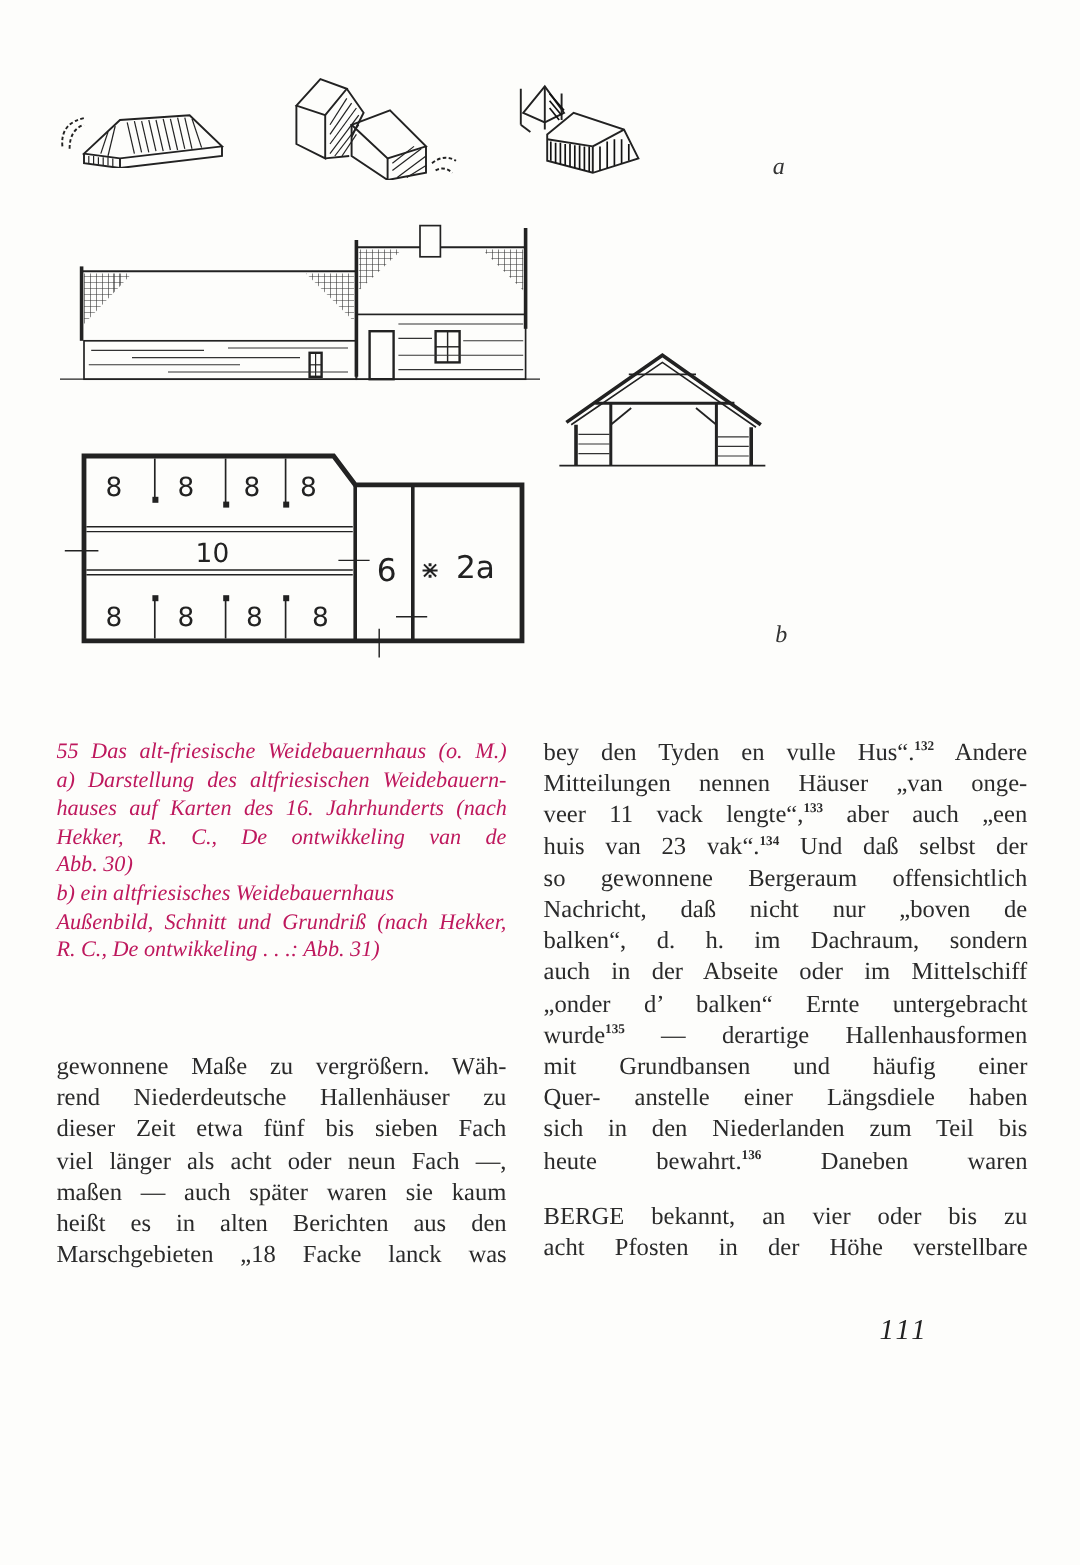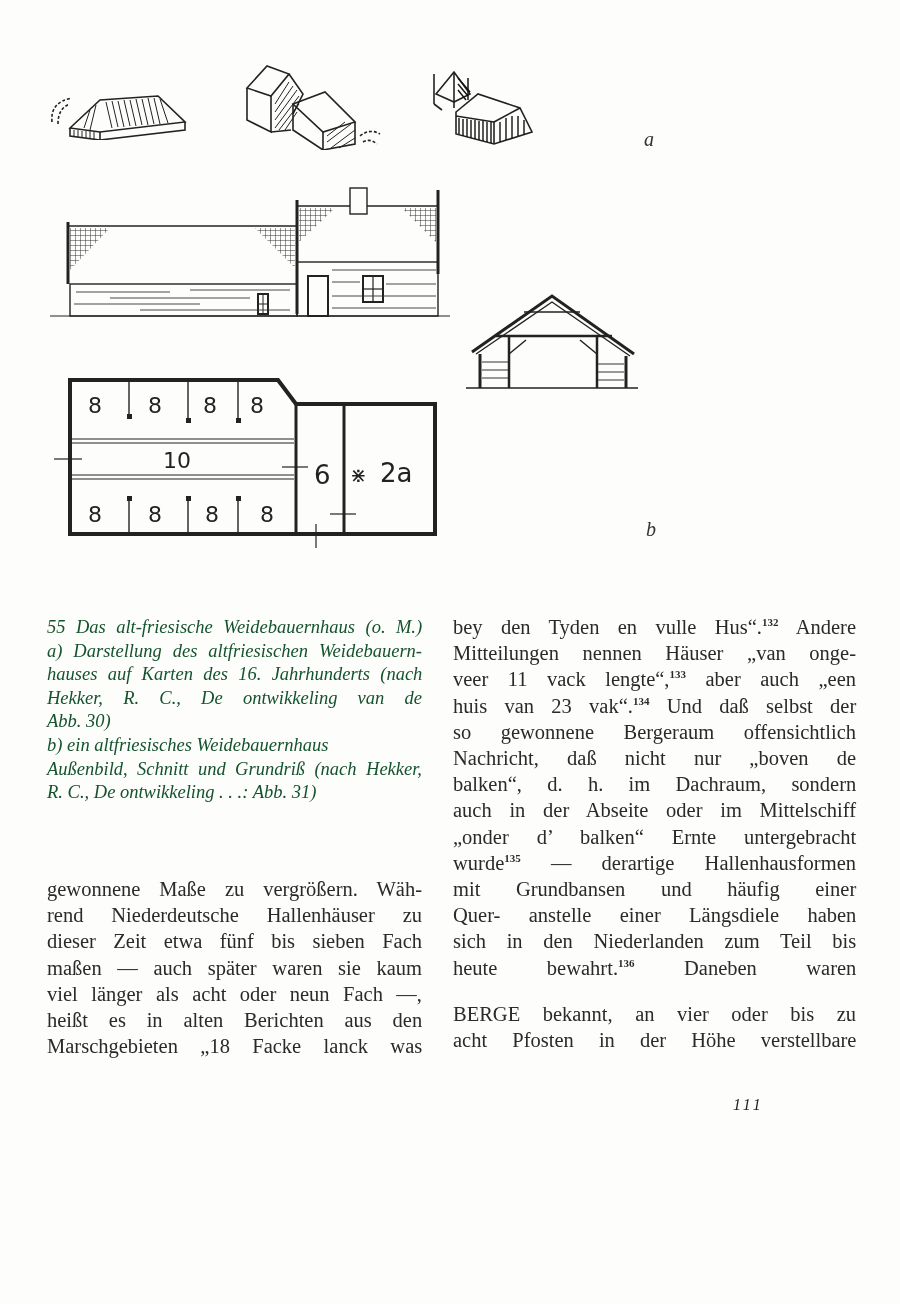--- a/index.html
+++ b/index.html
@@ -27,31 +27,31 @@
       text-align: justify;
       text-align-last: justify;
     }
     .col .line { display: block; white-space: nowrap; text-align: justify; text-align-last: justify; }
     .caption {
       position: absolute;
       left: 47px; top: 616px; width: 375px;
       font-style: italic;
       font-size: 18.5px;
       line-height: 23.6px;
-      color: #14532d;
+      color: #be185d;
     }
     .caption .line { display: block; white-space: nowrap; text-align-last: justify; }
     .caption .line.last { text-align-last: left; }
     .left-body { left: 47px; top: 876px; width: 375px; }
     .right-body { left: 453px; top: 614px; width: 403px; }
     .line.last { text-align-last: left; }
     sup { font-size: 11px; line-height: 0; vertical-align: 8px; font-weight: bold; }
     .page-number {
       position: absolute; left: 733px; top: 1096px;
-      font-style: italic; font-size: 16px; letter-spacing: 3px; color: #222; text-align: center;
+      font-style: italic; font-size: 24px; letter-spacing: 3px; color: #222; text-align: center;
     }
   </style>
 </head>
 <body>
 
 <div class="figure-area">
 
   <svg style="left:40px;top:80px" width="150" height="60" viewBox="0 0 150 60">
     <g fill="none" stroke="#222" stroke-width="1.6">
       <path d="M12 42 Q10 22 32 18" stroke-dasharray="3 2"></path>
@@ -273,22 +273,22 @@
   <span class="line last">Abb. 30)</span>
   <span class="line last">b) ein altfriesisches Weidebauernhaus</span>
   <span class="line" style="display: block; word-spacing: 4.8px;">Außenbild, Schnitt und Grundriß (nach Hekker,</span>
   <span class="line last">R. C., De ontwikkeling . . .: Abb. 31)</span>
 </div>
 
 <div class="col left-body">
   <span class="line" style="display: block; word-spacing: 13.25px;">gewonnene Maße zu vergrößern. Wäh-</span>
   <span class="line" style="display: block; word-spacing: 22.6667px;">rend Niederdeutsche Hallenhäuser zu</span>
   <span class="line" style="display: block; word-spacing: 12.1667px;">dieser Zeit etwa fünf bis sieben Fach</span>
+  <span class="line" style="display: block; word-spacing: 8.28571px;">viel länger als acht oder neun Fach —,</span>
   <span class="line" style="display: block; word-spacing: 10.5px;">maßen — auch später waren sie kaum</span>
-  <span class="line" style="display: block; word-spacing: 8.28571px;">viel länger als acht oder neun Fach —,</span>
   <span class="line" style="display: block; word-spacing: 15.6667px;">heißt es in alten Berichten aus den</span>
   <span class="line" style="display: block; word-spacing: 17.25px;">Marschgebieten „18 Facke lanck was</span>
 </div>
 
 <div class="col right-body">
   <span class="line" style="display: block; word-spacing: 13.1667px;"><span>bey den Tyden en vulle Hus“.</span><sup>132</sup><span> Andere</span></span>
   <span class="line" style="display: block; word-spacing: 18.5px;">Mitteilungen nennen Häuser „van onge-</span>
   <span class="line" style="display: block; word-spacing: 14.3333px;"><span>veer 11 vack lengte“,</span><sup>133</sup><span> aber auch „een</span></span>
   <span class="line" style="display: block; word-spacing: 12.1429px;"><span>huis van 23 vak“.</span><sup>134</sup><span> Und daß selbst der</span></span>
   <span class="line" style="display: block; word-spacing: 24.3333px;">so gewonnene Bergeraum offensichtlich</span>

